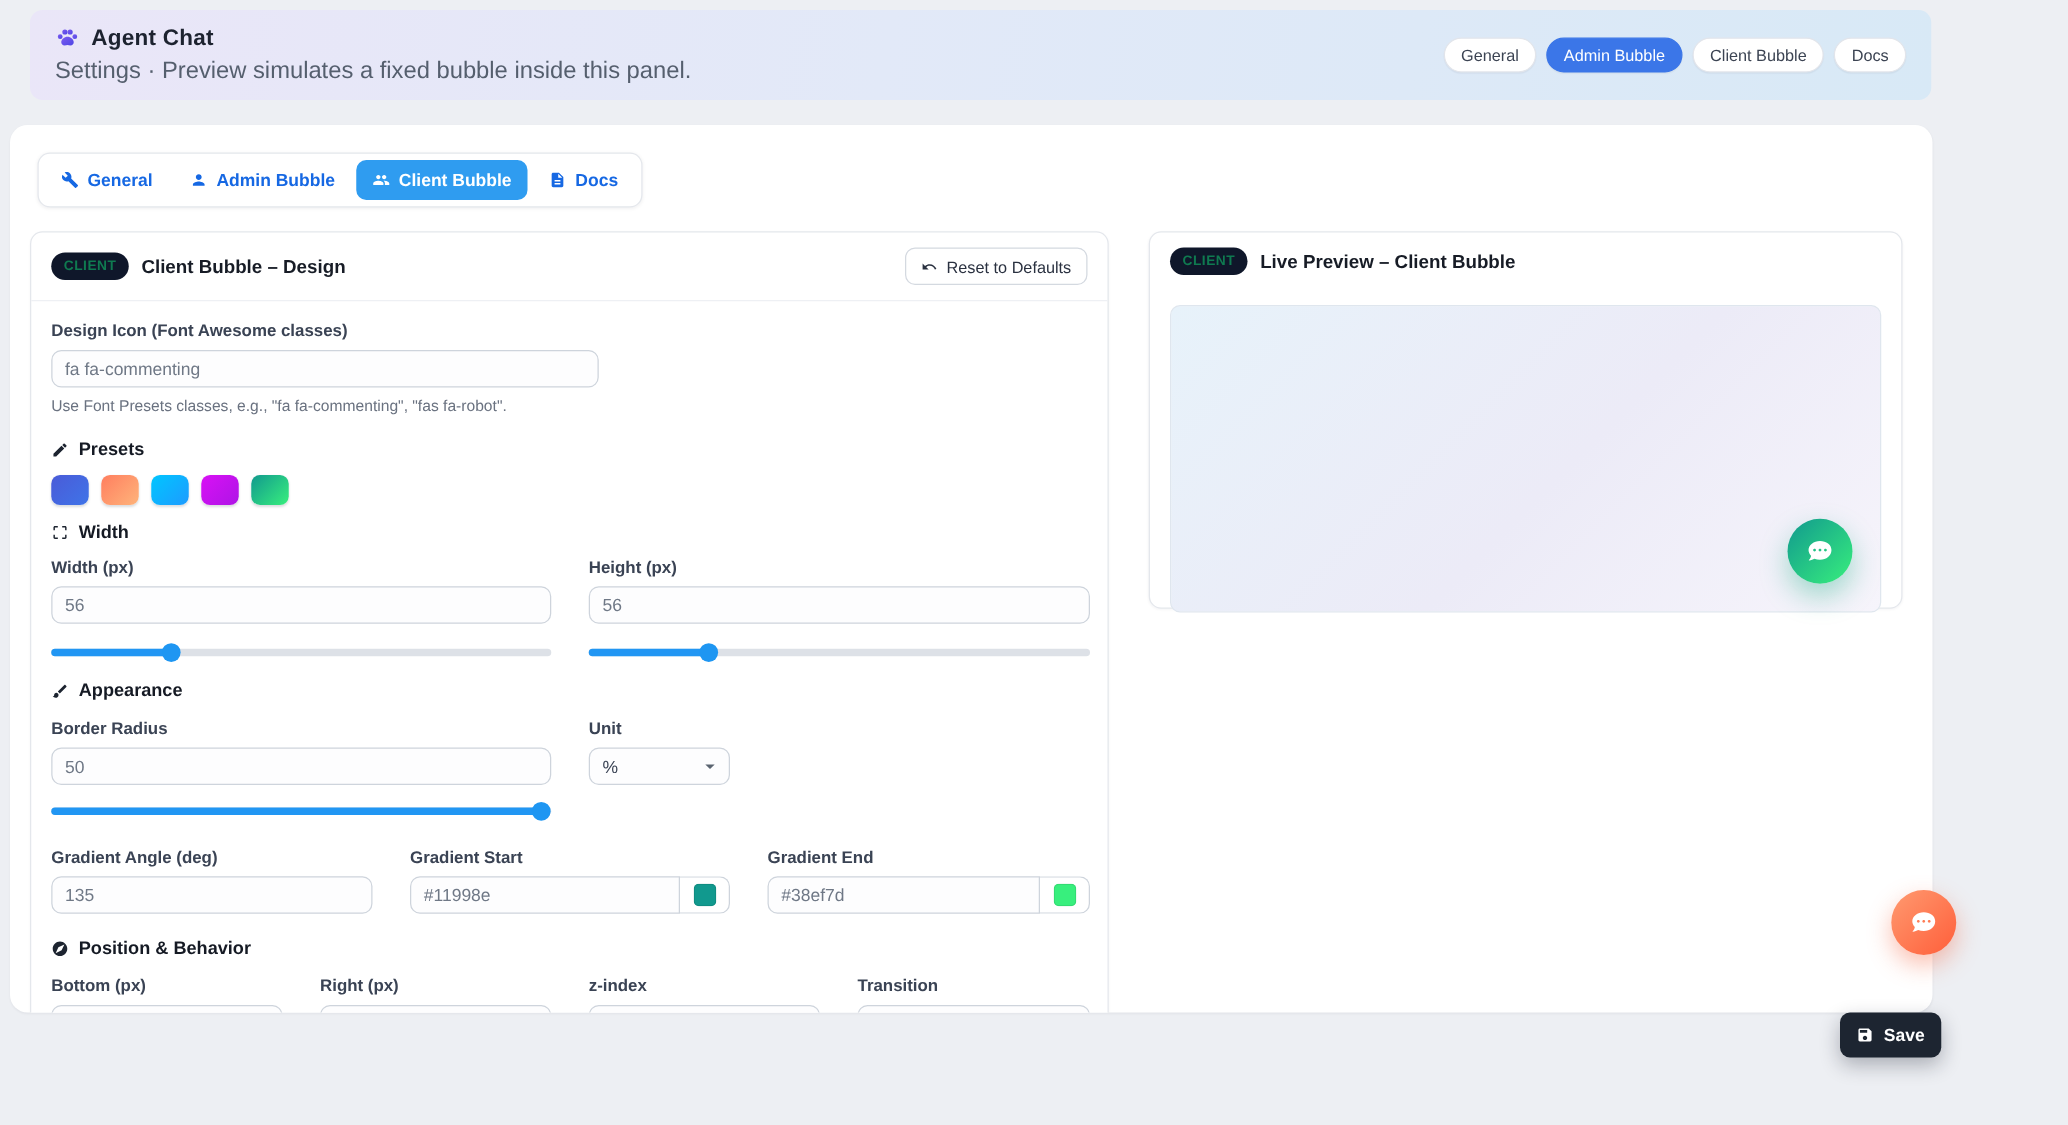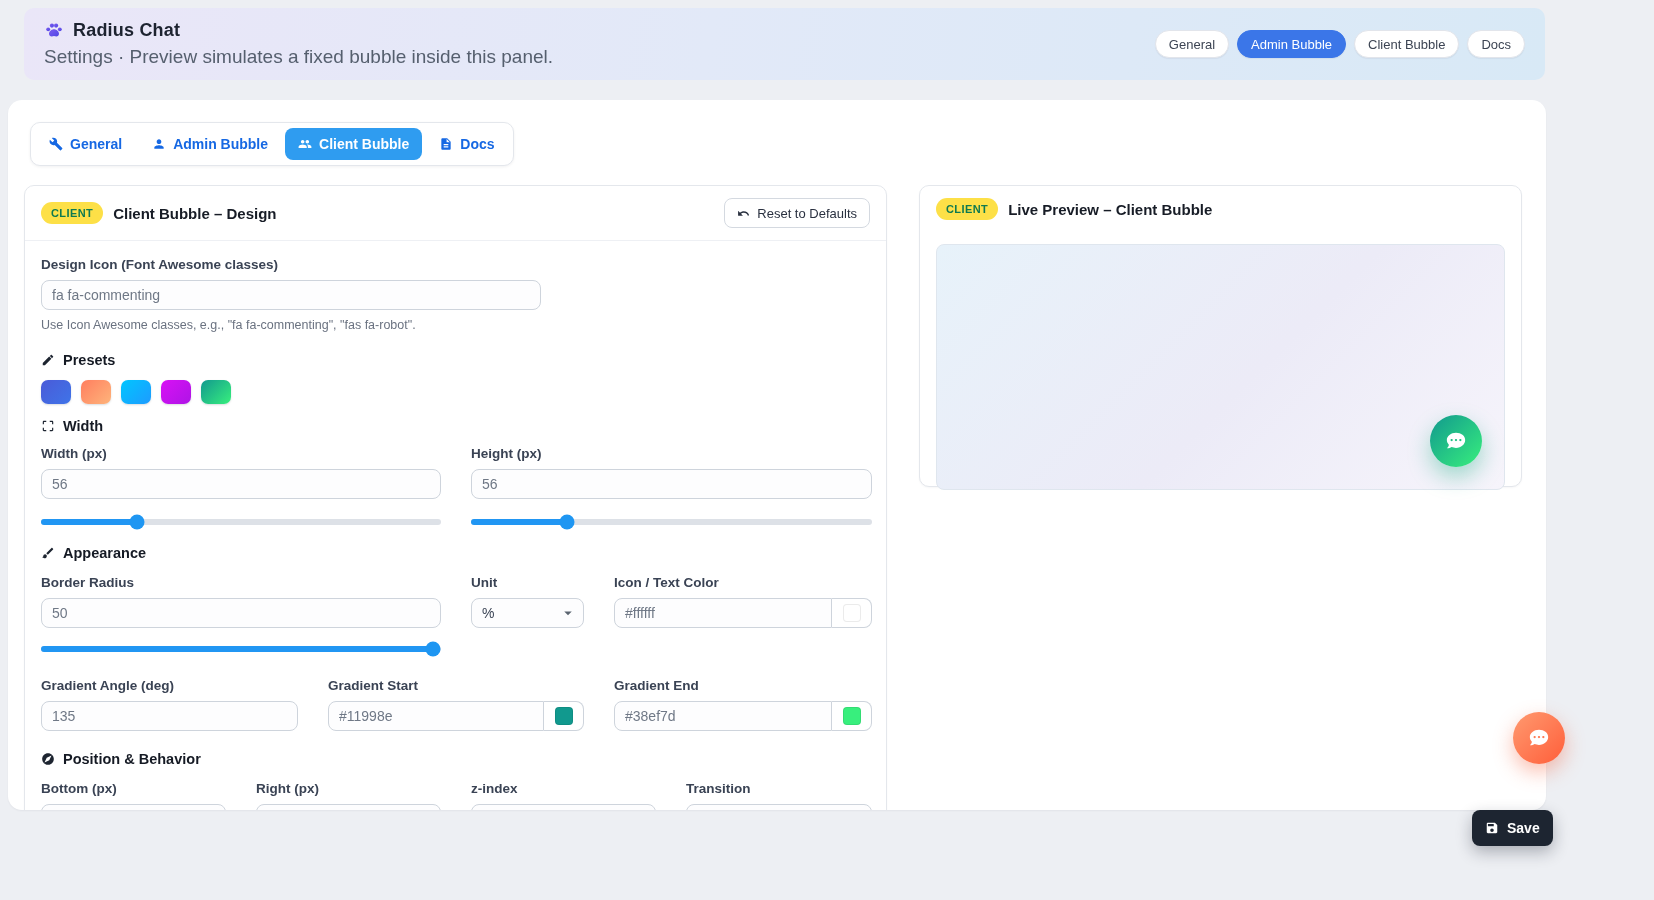--- a/index.html
+++ b/index.html
@@ -32,33 +32,33 @@
   .tab svg{width:14px;height:14px;flex:0 0 auto}
   .tab.active{background:#2f9cf0;color:#fff}
 
   
   .card{position:absolute;background:#fff;border:1px solid #e4e7ec;border-radius:10px;box-shadow:0 1px 2px rgba(16,24,40,.04)}
   .design-card{left:16px;top:85px;width:863px;height:700px}
   .preview-card{left:911px;top:85px;width:603px;height:302px}
   .card-head{display:flex;align-items:center;justify-content:space-between;padding:12px 16px}
   .design-card .card-head{border-bottom:1px solid #eef0f4}
   .head-left{display:flex;align-items:center;gap:10px}
-  .badge{display:inline-flex;align-items:center;height:22px;padding:0 10px;border-radius:11px;background:#fde047;
+  .badge{display:inline-flex;align-items:center;height:22px;padding:0 10px;border-radius:11px;background:#0f172a;
     color:#0f7a50;font-size:11px;font-weight:700;letter-spacing:.4px}
   .card-title{font-size:15px;font-weight:700;color:#171c26}
   .reset-btn{display:inline-flex;align-items:center;gap:7px;height:30px;padding:0 12px;border:1px solid #d4d9e0;
     border-radius:8px;background:#fff;font-size:13px;color:#2a3140;cursor:pointer;font-family:inherit}
   .reset-btn svg{width:13px;height:13px}
 
   
   .card-body{padding:16px}
   .flabel{display:block;font-size:13.5px;font-weight:700;color:#3a4354;margin-bottom:8px}
   .tinput{display:block;width:100%;height:30px;border:1px solid #ced4dc;border-radius:8px;background:#fdfdfe;
     padding:0 10px;font-size:14px;color:#6f7886;font-family:inherit;outline:none}
-  .w472{width:500px}
+  .w472{width:438px}
   .help{font-size:12.5px;color:#6a7280;margin-top:8px}
   .sec-head{display:flex;align-items:center;gap:8px;font-size:14.5px;font-weight:700;color:#151a24;margin-top:20px}
   .sec-head svg{width:14px;height:14px;color:#1d2430}
   .sec-size{margin-top:14px}
   .swatch-row{display:flex;gap:10px;margin-top:12px}
   .swatch{width:30px;height:24px;border-radius:7px;border:none;cursor:pointer;box-shadow:0 1px 2px rgba(16,24,40,.15)}
   .grid2{display:grid;grid-template-columns:400px 401px;column-gap:30px;margin-top:12px}
   .grid-app1{display:grid;grid-template-columns:400px 113px 258px;column-gap:30px;margin-top:14px}
   .grid-app2{display:grid;grid-template-columns:257px 256px 258px;column-gap:30px;margin-top:26px}
   .grid4{display:grid;grid-template-columns:185px 185px 185px 186px;column-gap:30px;margin-top:14px}
@@ -112,21 +112,21 @@
             </defs>
           <g fill="url(#lgpaw)">
             <circle cx="5" cy="10" r="2.3"></circle>
               <circle cx="9.5" cy="5.5" r="2.5"></circle>
             <circle cx="14.5" cy="5.5" r="2.5"></circle>
               <circle cx="19" cy="10" r="2.3"></circle>
             <path d="M12 10c-3 0-6 2.6-6 5.4 0 1.9 1.4 3.1 3.2 3.1 1 0 1.9-.4 2.8-.4s1.8.4 2.8.4c1.8 0 3.2-1.2 3.2-3.1C18 12.6 15 10 12 10z"></path>
           </g>
         </svg>
       </span>
-      <h1 class="app-title">Radius Chat</h1>
+      <h1 class="app-title">Agent Chat</h1>
     </div>
     <p class="subtitle">Settings · Preview simulates a fixed bubble inside this panel.</p>
   </div>
   <nav class="topbar-nav">
     <button class="pill">General</button>
     <button class="pill active">Admin Bubble</button>
     <button class="pill">Client Bubble</button>
     <button class="pill">Docs</button>
   </nav>
 </header>
@@ -170,21 +170,21 @@
         <svg viewBox="0 0 24 24" fill="currentColor">
             <path d="M12.5 8c-2.65 0-5.05.99-6.9 2.6L2 7v9h9l-3.62-3.62c1.39-1.16 3.16-1.88 5.12-1.88 3.54 0 6.55 2.31 7.6 5.5l2.37-.78C21.08 11.03 17.15 8 12.5 8z"></path>
           </svg>
         <span>Reset to Defaults</span>
       </button>
     </div>
 
     <div class="card-body">
       <label class="flabel">Design Icon (Font Awesome classes)</label>
       <input class="tinput w472" type="text" value="fa fa-commenting" style="">
-      <p class="help">Use Icon Awesome classes, e.g., "fa fa-commenting", "fas fa-robot".</p>
+      <p class="help">Use Font Presets classes, e.g., "fa fa-commenting", "fas fa-robot".</p>
 
       <div class="sec-head">
         <svg viewBox="0 0 24 24" fill="currentColor">
             <path d="M3 17.25V21h3.75L17.81 9.94l-3.75-3.75L3 17.25zM20.71 7.04c.39-.39.39-1.02 0-1.41l-2.34-2.34c-.39-.39-1.02-.39-1.41 0l-1.83 1.83 3.75 3.75 1.83-1.83z"></path>
           </svg>
         <span>Presets</span>
       </div>
       <div class="swatch-row">
         <button class="swatch" style="background:linear-gradient(135deg,#4a5bd8,#3f74e8)"></button>
         <button class="swatch" style="background:linear-gradient(135deg,#ff7e5f,#feb47b)"></button>
@@ -229,29 +229,20 @@
           <label class="flabel">Border Radius</label>
           <input class="tinput" type="text" value="50" style="">
         </div>
         <div class="field">
           <label class="flabel">Unit</label>
           <div class="select">
             <span>%</span>
             <svg viewBox="0 0 24 24" fill="currentColor">
                 <path d="M7 10l5 5 5-5z"></path>
               </svg>
-          </div>
-        </div>
-        <div class="field">
-          <label class="flabel">Icon / Text Color</label>
-          <div class="input-group">
-            <input class="tinput" type="text" value="#ffffff" style="">
-            <span class="color-well">
-              <span class="color-chip" style="background:#ffffff"></span>
-            </span>
           </div>
         </div>
       </div>
       <div class="slider radius-slider" style="--pct: 98%;">
         <div class="fill"></div>
         <div class="thumb"></div>
       </div>
       <div class="grid-app2">
         <div class="field">
           <label class="flabel">Gradient Angle (deg)</label>

